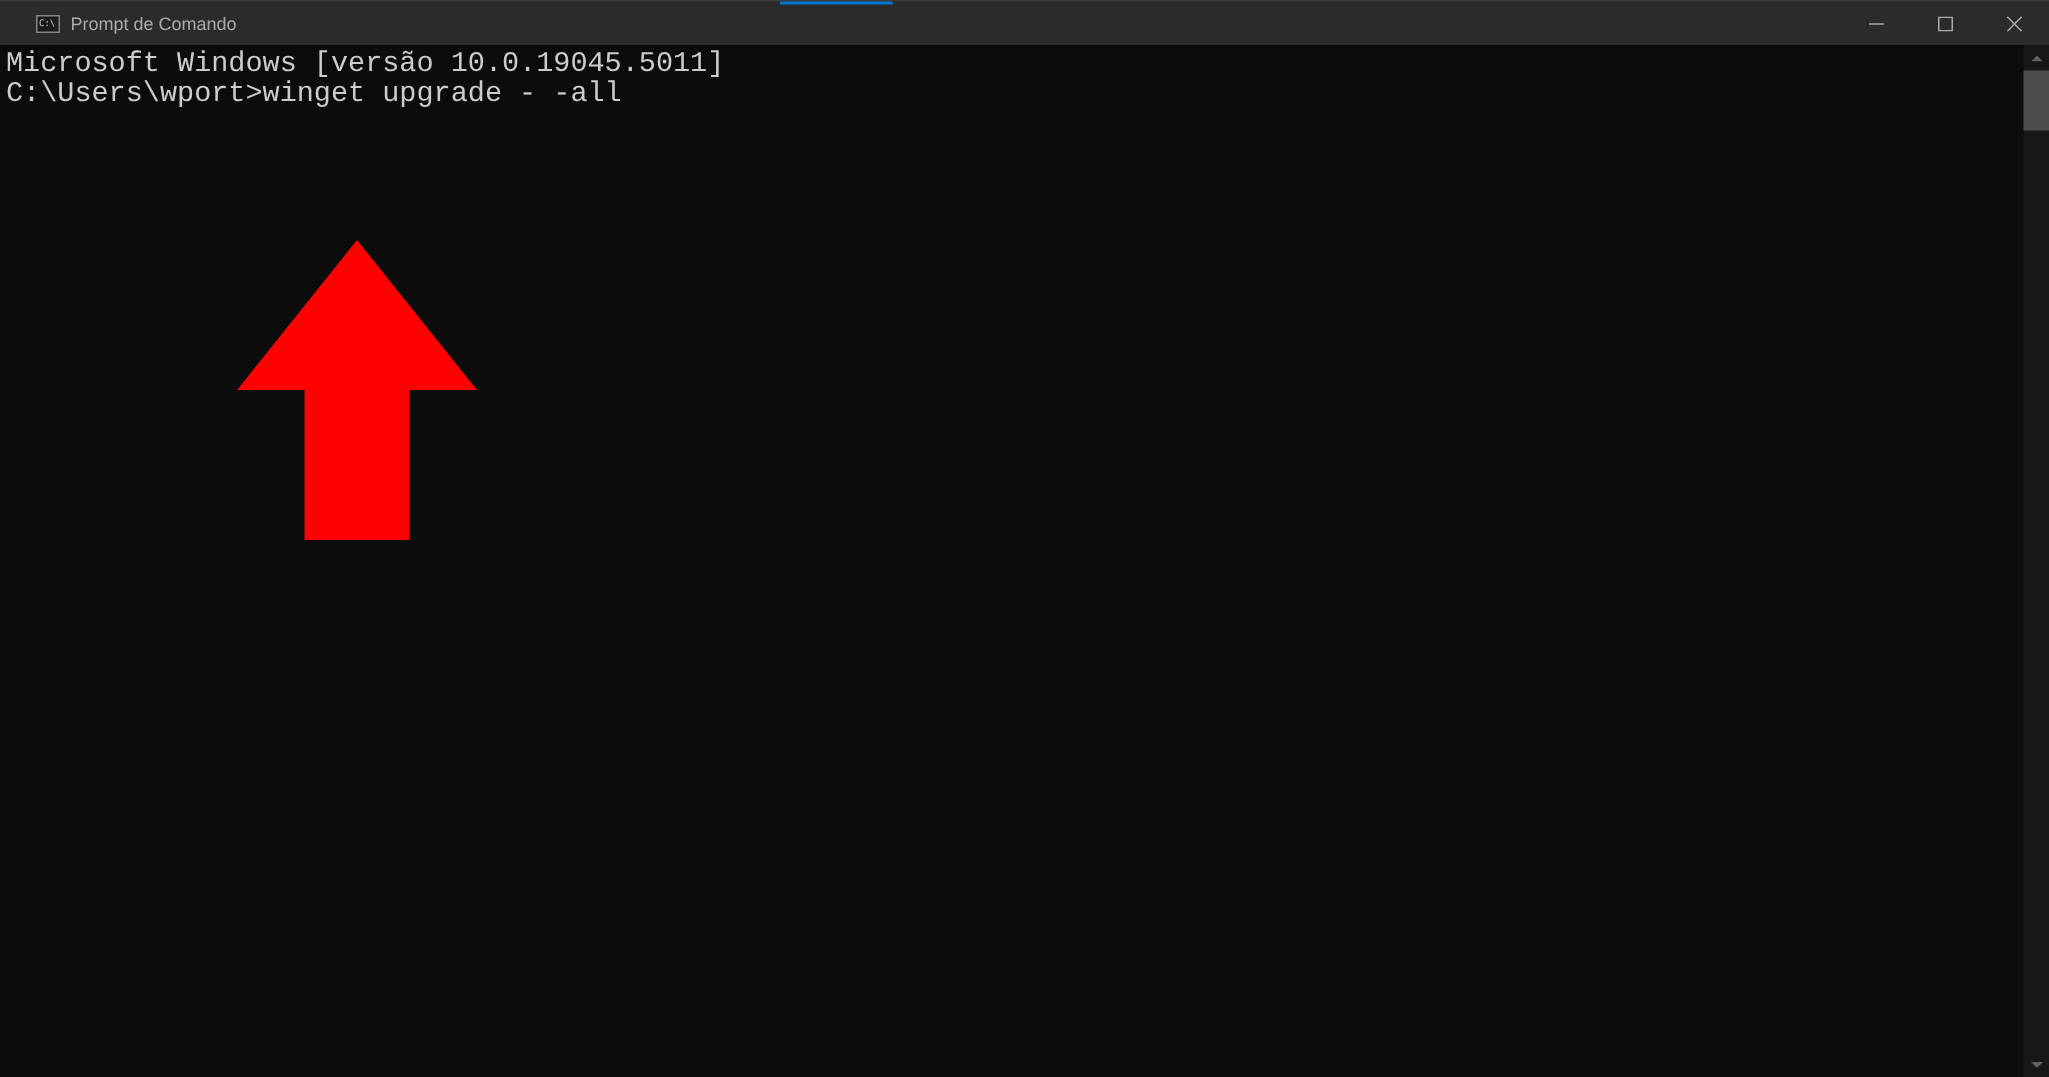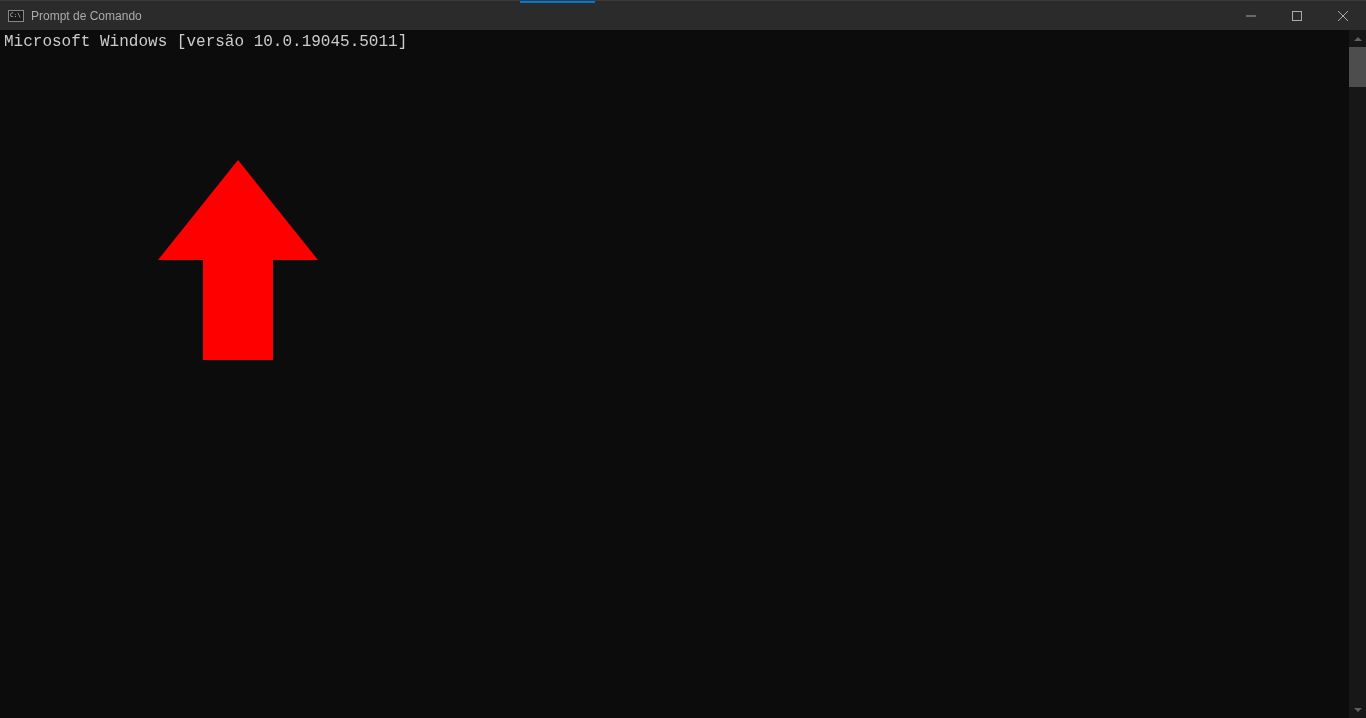--- a/index.html
+++ b/index.html
@@ -13,21 +13,21 @@
       background: #0c0c0c;
       font-family: Consolas, 'Courier New', monospace;
       overflow: hidden;
       position: relative;
     }
     .titlebar {
       height: 30px;
       background: #2b2b2b;
       display: flex;
       align-items: center;
-      padding-left: 8px;
+      padding-left: 24px;
       position: relative;
       border-top: 1px solid #3a3a3a;
     }
     .titlebar-accent {
       position: absolute;
       top: 0;
       left: 520px;
       width: 75px;
       height: 2px;
       background: #0078d4;
@@ -61,21 +61,21 @@
       justify-content: center;
       color: #aaaaaa;
       cursor: pointer;
     }
     .terminal-content {
       position: relative;
       height: calc(100% - 30px);
       background: #0c0c0c;
       padding: 2px 4px;
       color: #cccccc;
-      font-size: 16px;
+      font-size: 19px;
       line-height: 20px;
       font-family: Consolas, 'Courier New', monospace;
     }
     .terminal-line {
       white-space: pre;
     }
     .scrollbar-track {
       position: absolute;
       right: 0;
       top: 30px;
@@ -147,20 +147,21 @@
         <line x1="0" y1="0" x2="10" y2="10" stroke="#aaaaaa" stroke-width="1"></line>
         <line x1="10" y1="0" x2="0" y2="10" stroke="#aaaaaa" stroke-width="1"></line>
       </svg>
     </div>
   </div>
 </div>
 
 <div class="terminal-content">
   <div class="terminal-line">Microsoft Windows [versão 10.0.19045.5011]</div>
   <div class="terminal-line"></div>
+  <div class="terminal-line"><span>C:\Users\wport&gt;</span><span>winget upgrade - -all</span></div>
 
   <div class="big-arrow">
     <svg width="160" height="200" viewBox="0 0 160 200">
       <polygon points="80,0 160,100 115,100 115,200 45,200 45,100 0,100" fill="#ff0000"></polygon>
     </svg>
   </div>
 </div>
 
 <div class="scrollbar-track">
   <div class="scrollbar-up">

